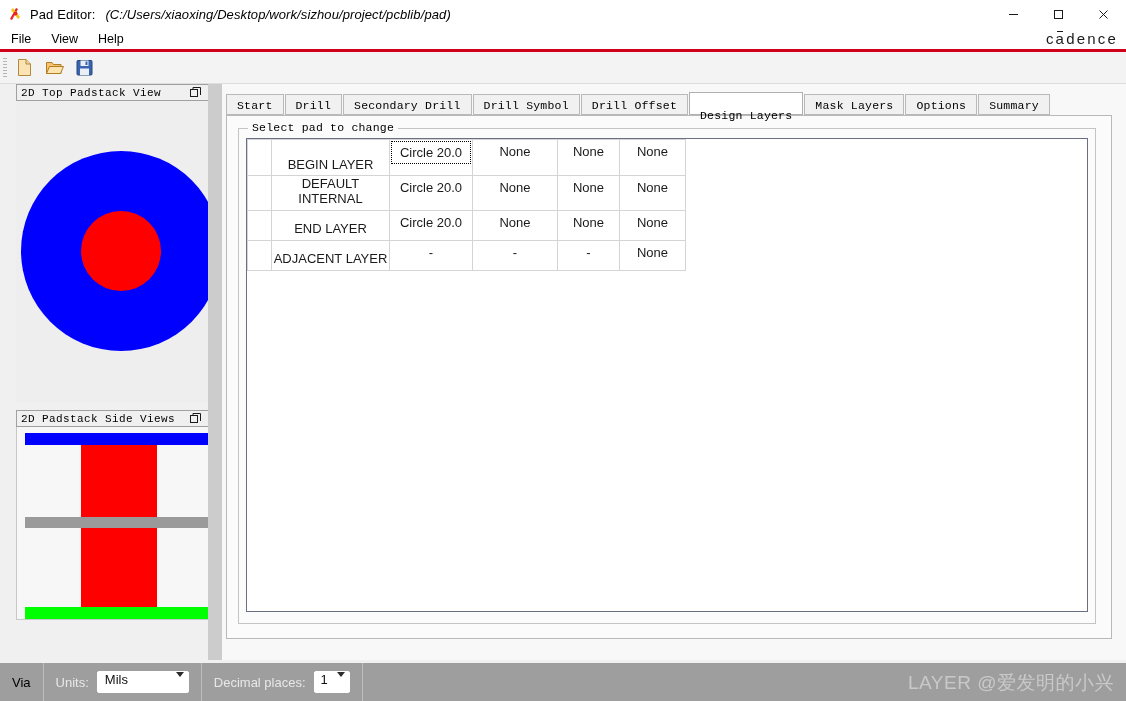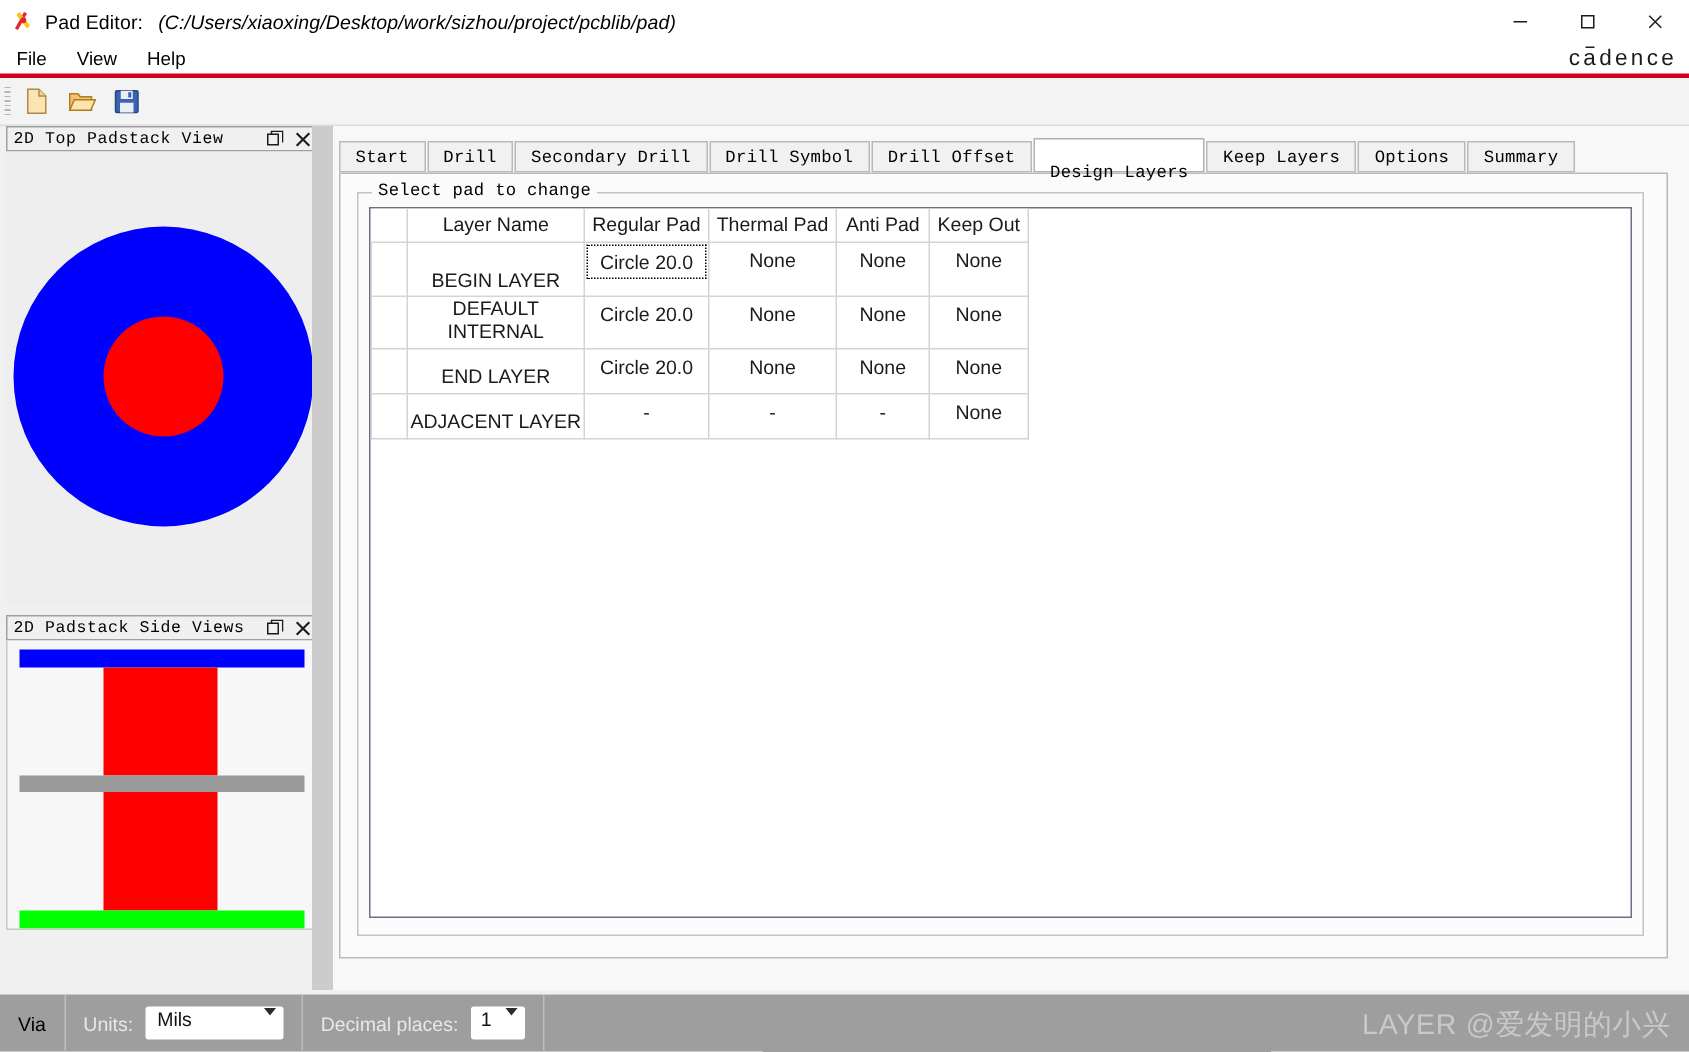--- a/index.html
+++ b/index.html
@@ -69,21 +69,21 @@
   .tb-btn{
     width:26px;height:26px;margin-right:2px;display:flex;align-items:center;justify-content:center;
     cursor:default;border:1px solid transparent;
   }
 
   
   .left-dock{
     position:absolute;left:0;top:84px;width:208px;height:578px;
     background:#f0f0f0;
   }
-  .dock-panel{position:absolute;left:4px;width:208px;background:#f0f0f0;}
+  .dock-panel{position:absolute;left:16px;width:208px;background:#f0f0f0;}
   .dock-title{
     height:17px;border:1px solid #a0a0a0;background:#f0f0f0;
     display:flex;align-items:center;box-sizing:border-box;
   }
   .dock-title-text{
     font-family:"Liberation Mono", monospace;font-size:11px;color:#000;
     padding-left:4px;letter-spacing:.4px;white-space:nowrap;
   }
   .dock-btns{margin-left:auto;display:flex;align-items:center;padding-right:4px;gap:7px;}
   .dock-btn{width:11px;height:11px;display:flex;align-items:center;justify-content:center;cursor:default;}
@@ -344,40 +344,32 @@
 
   <div class="main-pane">
 
     <div class="tabstrip">
       <div class="tab">Start</div>
       <div class="tab">Drill</div>
       <div class="tab">Secondary Drill</div>
       <div class="tab">Drill Symbol</div>
       <div class="tab">Drill Offset</div>
       <div class="tab active">Design Layers</div>
-      <div class="tab">Keep Layers</div>
+      <div class="tab">Mask Layers</div>
       <div class="tab">Options</div>
       <div class="tab">Summary</div>
     </div>
 
     <div class="tabpage">
       <div class="groupbox">
         <span class="group-legend">Select pad to change</span>
 
         <div class="table-wrap">
           <table class="padtable">
             <tbody>
-                <tr class="hdr">
-              <td class="col-sel"></td>
-              <td class="col-name">Layer Name</td>
-              <td class="col-rp">Regular Pad</td>
-              <td class="col-tp">Thermal Pad</td>
-              <td class="col-ap">Anti Pad</td>
-              <td class="col-ko">Keep Out</td>
-            </tr>
 
             <tr class="r1">
               <td class="col-sel"></td>
               <td class="col-name">BEGIN LAYER</td>
               <td class="col-rp">
                 <span class="cell-focus">Circle 20.0</span>
               </td>
               <td class="col-tp">
                 <span class="cell-pad">None</span>
               </td>

